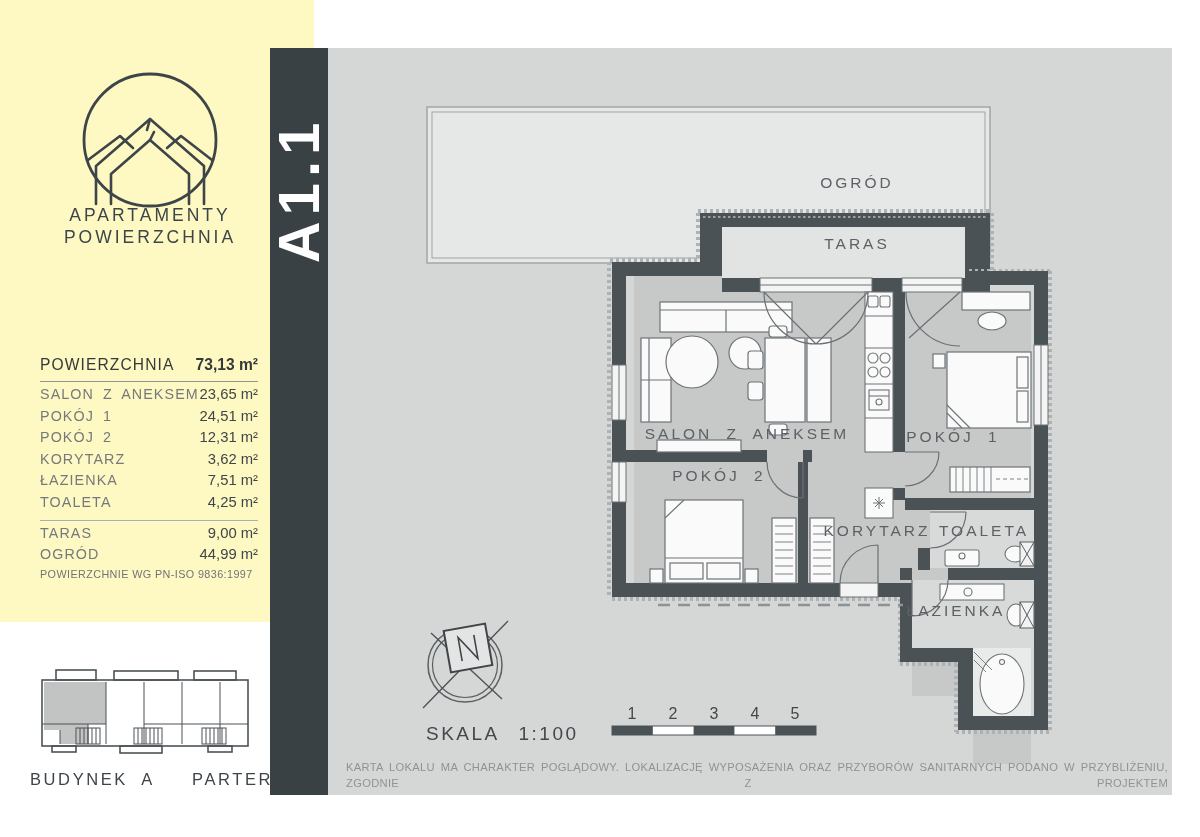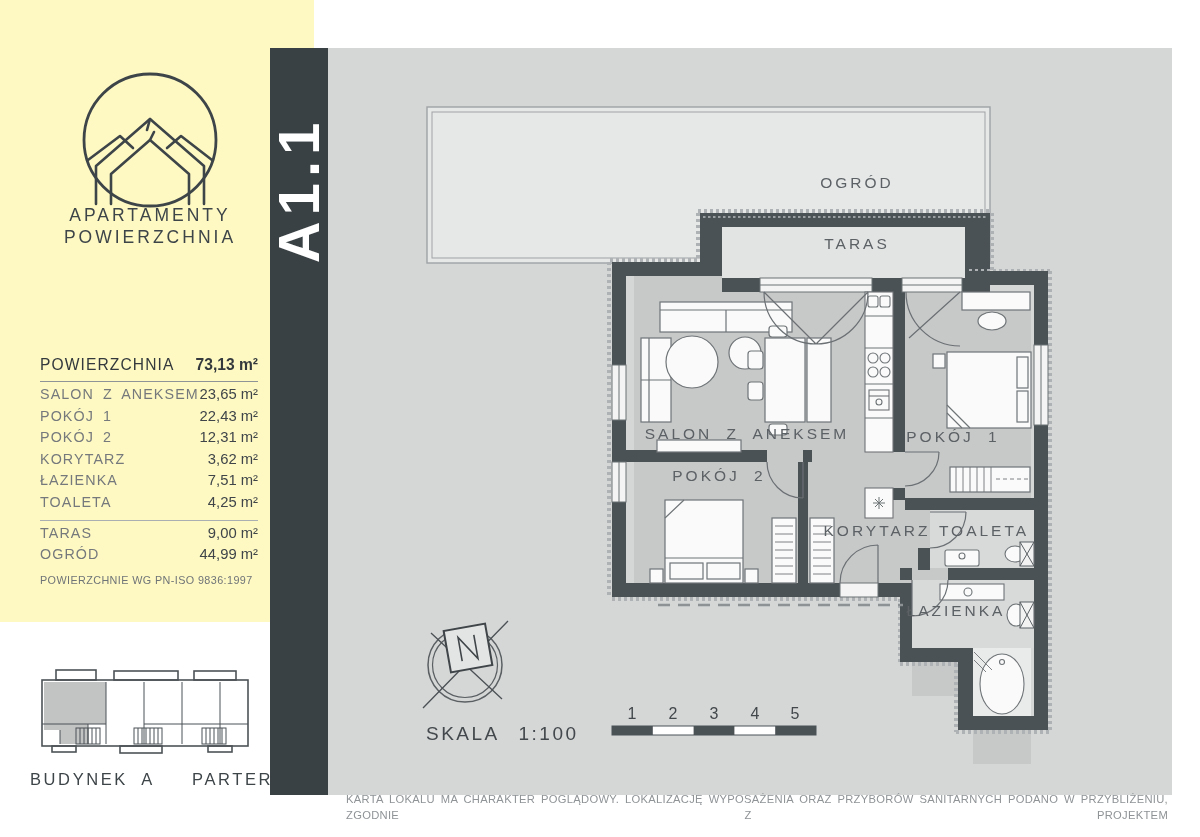--- a/index.html
+++ b/index.html
@@ -14,34 +14,34 @@
   .brand{position:absolute;left:20px;top:204px;width:260px;text-align:center;
     color:#3e4549;font-size:17.5px;letter-spacing:3px;line-height:22px;font-weight:400;}
   .areas{position:absolute;left:40px;top:356px;width:218px;color:#43484c;}
   .arow{display:flex;justify-content:space-between;align-items:baseline;height:21.6px;}
   .arow .lab{font-size:14.3px;letter-spacing:1.1px;color:#75797c;white-space:nowrap;word-spacing:4px;}
   .arow .val{font-size:14.8px;color:#3f4549;white-space:nowrap;text-align:center;}
   .arow.head{height:25px;border-bottom:1.6px solid #8f9497;margin-bottom:4px;}
   .arow.head .lab{font-weight:normal;color:#33393c;font-size:15.6px;}
   .arow.head .val{font-weight:bold;color:#33393c;font-size:15.6px;}
   .adivider{border-top:1.4px solid #aab0b2;margin:4px 0 4px 0;}
-  .norm{font-size:10.8px;color:#6f7477;letter-spacing:0.4px;margin-top:6px;white-space:nowrap;}
+  .norm{font-size:10.8px;color:#6f7477;letter-spacing:0.4px;white-space:nowrap;}
   .miniplan{position:absolute;left:26px;top:644px;}
   .bldg-label{position:absolute;top:770px;font-size:16.5px;letter-spacing:2.6px;color:#3e4549;word-spacing:7px;}
   .bldg-a{left:30px;} .parter{left:192px;}
   
   .unitbar{position:absolute;left:270px;top:48px;width:58px;height:747px;background:#3a4144;}
   .unitlabel{
     position:absolute;left:154px;top:158px;width:290px;height:64px;
     transform:rotate(-90deg);color:#ffffff;font-size:58px;font-weight:bold;
     letter-spacing:6px;text-align:center;line-height:64px;
   }
   
   .planarea{position:absolute;left:328px;top:48px;width:844px;height:747px;background:#d5d6d6;}
-  .disclaimer{position:absolute;left:346px;top:792px;width:822px;color:#8f9396;
+  .disclaimer{position:absolute;left:346px;top:760px;width:822px;color:#8f9396;
     font-size:11.2px;line-height:15.6px;letter-spacing:0.3px;}
   .disclaimer div{text-align:justify;text-align-last:justify;}
   
   text.room-label{font-family:"Liberation Sans",sans-serif;font-size:15.5px;letter-spacing:3px;
     word-spacing:7px;fill:#5c6165;}
   text.scale-num{font-family:"Liberation Sans",sans-serif;font-size:16px;fill:#43484c;}
   text.skala{font-family:"Liberation Sans",sans-serif;font-size:19px;letter-spacing:2.5px;
     word-spacing:12px;fill:#43484c;}
 </style>
 </head>
@@ -70,21 +70,21 @@
     <div class="arow head">
       <span class="lab">POWIERZCHNIA</span>
       <span class="val">73,13 m²</span>
     </div>
     <div class="arow">
       <span class="lab">SALON Z ANEKSEM</span>
       <span class="val">23,65 m²</span>
     </div>
     <div class="arow">
       <span class="lab">POKÓJ 1</span>
-      <span class="val">22,43 m²</span>
+      <span class="val">24,51 m²</span>
     </div>
     <div class="arow">
       <span class="lab">POKÓJ 2</span>
       <span class="val">12,31 m²</span>
     </div>
     <div class="arow">
       <span class="lab">KORYTARZ</span>
       <span class="val">3,62 m²</span>
     </div>
     <div class="arow">

